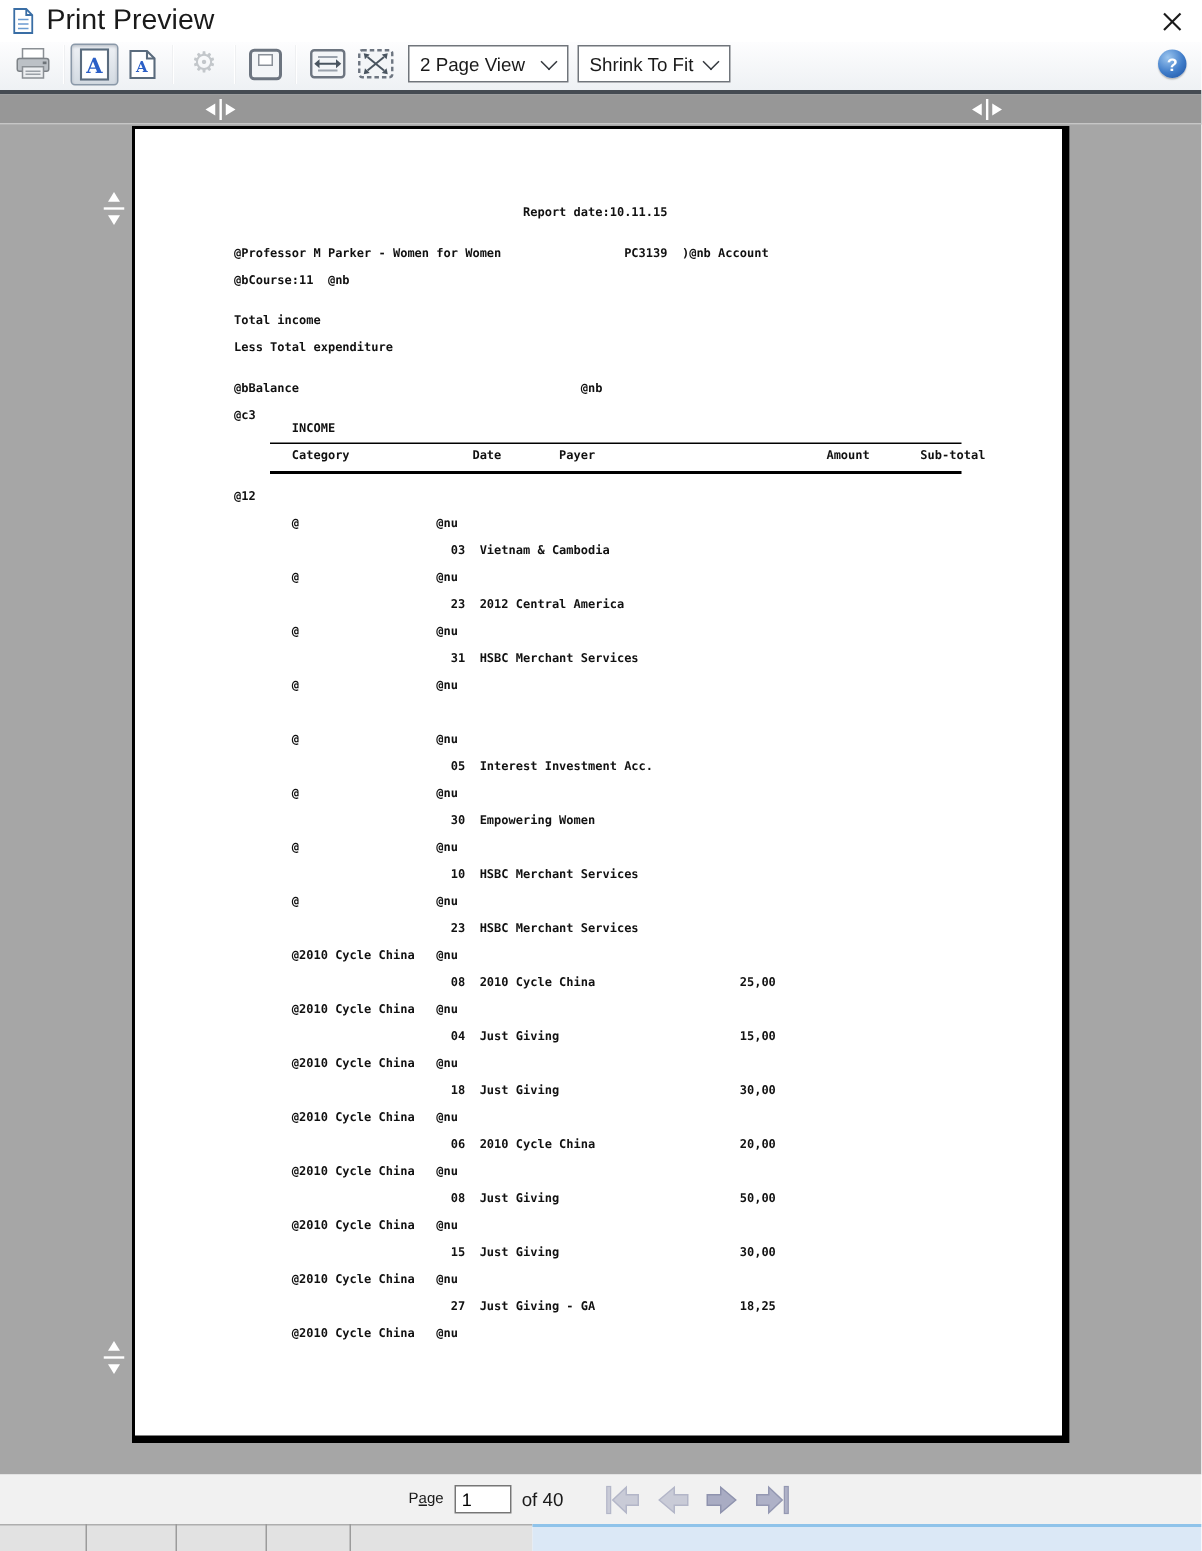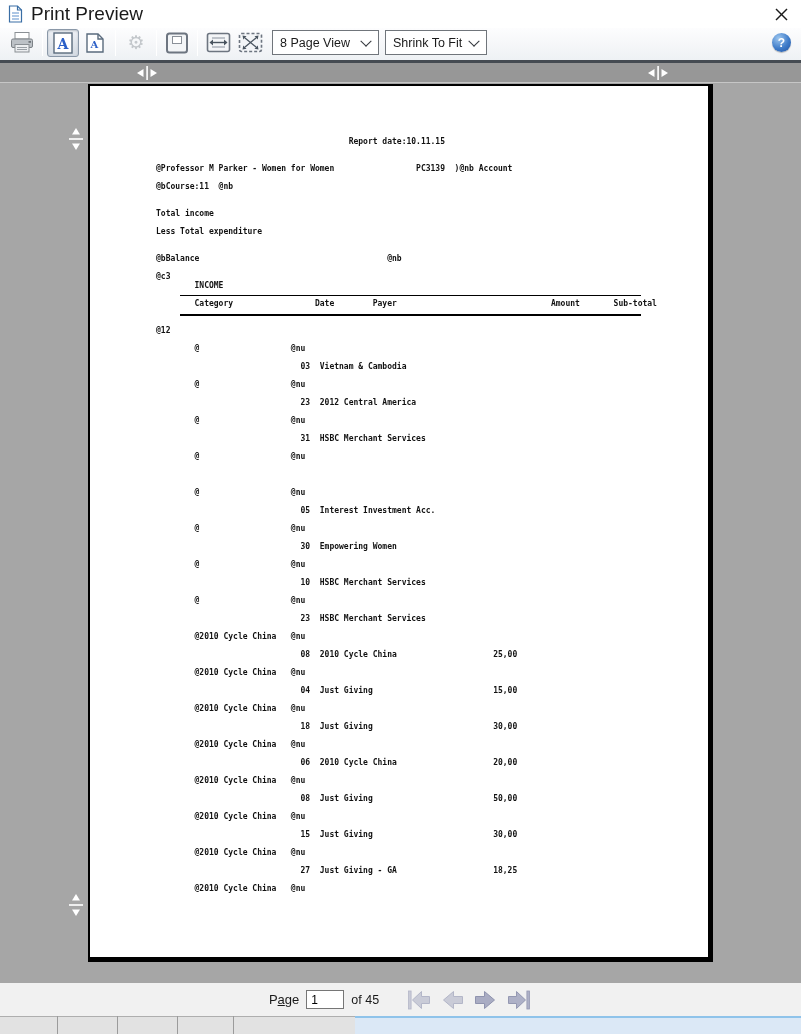--- a/index.html
+++ b/index.html
@@ -35,21 +35,21 @@
   .page { position:absolute; top:21px; left:88px; width:625px; height:878px; background:#ffffff; border:solid #000; border-width:2px 5px 5px 2px; }
   .report-pre { position:absolute; top:51px; left:66px; margin:0; white-space:pre;
                 font-family:"DejaVu Sans Mono", monospace; font-size:8px; line-height:9px; font-weight:bold; color:#111; }
   .rule { position:absolute; left:90px; width:461px; background:#000; }
   .rule.top { top:209px; height:1px; }
   .rule.bottom { top:228px; height:2px; }
 
   
   .navbar { height:33px; background:#f1f1f1; display:flex; align-items:center; justify-content:center; position:relative; }
   .nav-group { display:flex; align-items:center; }
-  .pg-label { font-size:13px; color:#1a1a1a; }
+  .pg-label { font-size:10px; color:#1a1a1a; }
   .pg-label .mn { text-decoration:underline; }
   .pg-input { width:38px; height:19px; border:1px solid #767676; background:#fff; font-size:12px; padding:0 4px; font-family:"Liberation Sans",sans-serif; margin:0 7px; }
   .of-label { font-size:12.5px; color:#1a1a1a; margin-right:26px; }
   .nav-arrows { display:flex; align-items:center; gap:5px; }
   .nav-btn { width:28px; height:24px; display:flex; align-items:center; justify-content:center; }
 
   
   .bottom-strip { height:18px; position:relative; }
   .bs-left { position:absolute; left:0; top:0; width:355px; height:18px; background:#e2e2e2; border-top:1px solid #aeaeae; }
   .bs-sep { position:absolute; top:0; width:1px; height:18px; background:#9b9b9b; }
@@ -139,21 +139,21 @@
       <line x1="7" y1="6" x2="18" y2="15" stroke="#49545f" stroke-width="1.3"></line>
       <line x1="18" y1="6" x2="7" y2="15" stroke="#49545f" stroke-width="1.3"></line>
       <path d="M4.5 3.5 l4 0.8 -3.2 3.2 z" fill="#49545f"></path>
       <path d="M20.5 3.5 l-4 0.8 3.2 3.2 z" fill="#49545f"></path>
       <path d="M4.5 17.5 l4 -0.8 -3.2 -3.2 z" fill="#49545f"></path>
       <path d="M20.5 17.5 l-4 -0.8 3.2 -3.2 z" fill="#49545f"></path>
     </svg>
   </div>
 
   <div class="dd" style="width:107px;">
-    <span class="dd-label">8 Page View</span>
+    <span class="dd-label">2 Page View</span>
     <span class="chev" style="position:absolute; right:8px; top:9px;"></span>
   </div>
 
   <div class="dd" style="width:102px;">
     <span class="dd-label">Shrink To Fit</span>
     <span class="chev" style="position:absolute; right:8px; top:9px;"></span>
   </div>
 
   <div class="tb-spacer"></div>
 
@@ -283,21 +283,21 @@
         @2010 Cycle China   @nu</pre>
     <div class="rule top"></div>
     <div class="rule bottom"></div>
   </div>
 </div>
 
 <div class="navbar">
   <div class="nav-group">
     <span class="pg-label"><span>P</span><span class="mn">a</span><span>ge</span></span>
     <input class="pg-input" value="1" style="">
-    <span class="of-label">of 45</span>
+    <span class="of-label">of 40</span>
     <div class="nav-arrows">
       <div class="nav-btn">
         <svg width="27" height="24" viewBox="0 0 26 24">
           <rect x="2" y="3" width="2.6" height="18" fill="#c9cbd7" stroke="#b3b6c8" stroke-width="0.8"></rect>
           <path d="M23 8.5 h-8 V3.5 l-9 8.5 9 8.5 v-5 h8 z" fill="#c9cbd7" stroke="#b3b6c8" stroke-width="1"></path>
         </svg>
       </div>
       <div class="nav-btn">
         <svg width="27" height="24" viewBox="0 0 26 24">
           <path d="M23 8.5 h-9 V3.5 l-10 8.5 10 8.5 v-5 h9 z" fill="#c9cbd7" stroke="#b3b6c8" stroke-width="1"></path>

